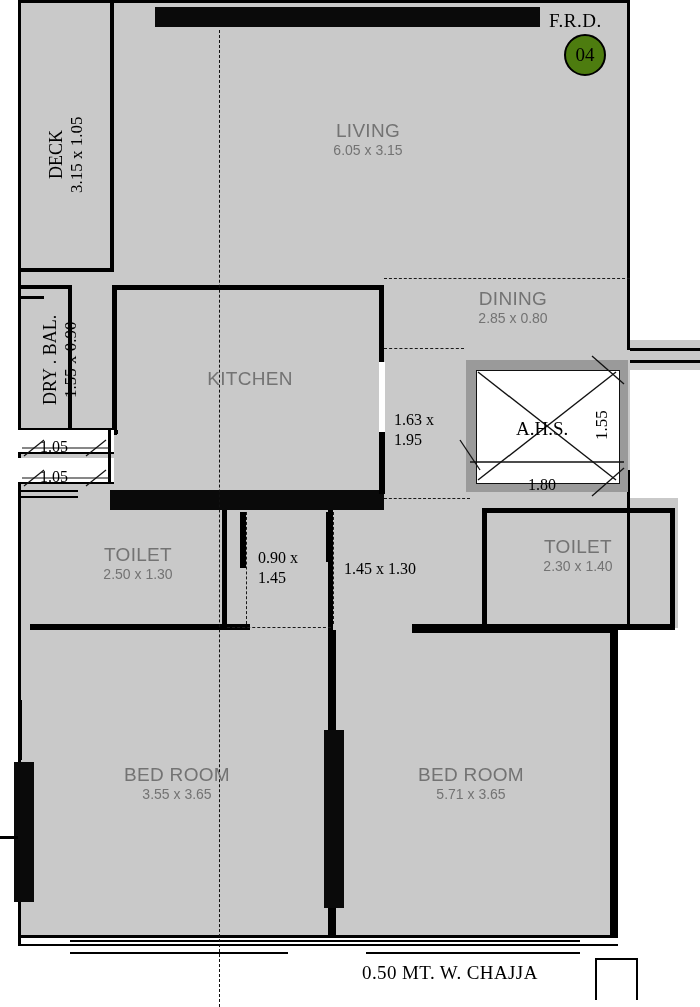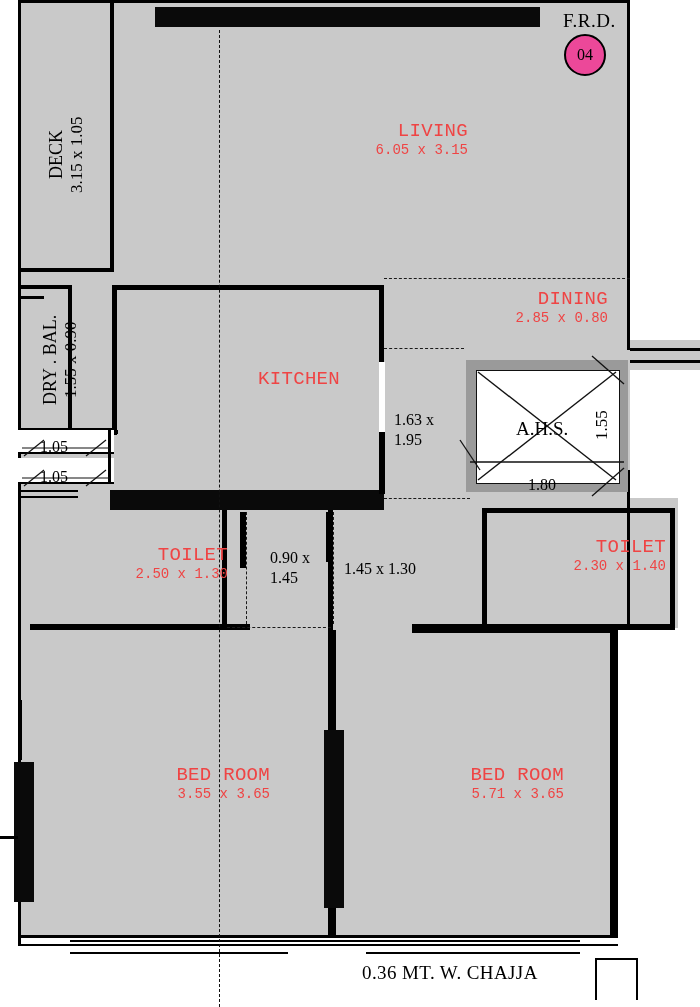--- a/index.html
+++ b/index.html
@@ -45,25 +45,25 @@
   .dash-v {
     position: absolute;
     border-left: 1.4px dashed #1a1a1a;
   }
   .dashdot-v {
     position: absolute;
     border-left: 1.6px dashed #111;
   }
   .lbl {
     position: absolute;
-    text-align: right;
-    color: #ef4444;
+    text-align: center;
+    color: #737373;
     line-height: 1.18;
     white-space: nowrap;
-    font-family: Liberation Mono, monospace;
+    font-family: Liberation Sans, sans-serif;
   }
   .lbl .nm {
     display: block;
     font-size: 19px;
     letter-spacing: .3px;
   }
   .lbl .dm {
     display: block;
     font-size: 14px;
   }
@@ -79,23 +79,23 @@
   .vert .nm { font-size: 18px; display: block; }
   .vert .dm { font-size: 17px; display: block; }
   .tag-circle {
     position: absolute;
     width: 38px; height: 38px;
     border: 2.2px solid #000;
     border-radius: 50%;
     display: flex;
     align-items: center;
     justify-content: center;
-    font-size: 16px;
-    color: #000;
-    background: #ec4899;
+    font-size: 19px;
+    color: #000;
+    background: #4d7c0f;
     font-family: "Liberation Serif", serif;
   }
   .frd {
     position: absolute;
     font-size: 19px;
     color: #000;
     letter-spacing: .5px;
   }
   .chajja {
     position: absolute;
@@ -228,21 +228,21 @@
     <line x1="460" y1="440" x2="480" y2="470" stroke="#111" stroke-width="1.3"></line>
 
     <line x1="24" y1="456" x2="44" y2="440" stroke="#111" stroke-width="1.3"></line>
     <line x1="24" y1="486" x2="44" y2="470" stroke="#111" stroke-width="1.3"></line>
     <line x1="86" y1="456" x2="106" y2="440" stroke="#111" stroke-width="1.3"></line>
     <line x1="86" y1="486" x2="106" y2="470" stroke="#111" stroke-width="1.3"></line>
     <line x1="22" y1="448" x2="110" y2="448" stroke="#111" stroke-width="1.1"></line>
     <line x1="22" y1="478" x2="110" y2="478" stroke="#111" stroke-width="1.1"></line>
   </svg>
 
-  <div class="frd" style="left:563px; top:10px;">F.R.D.</div>
+  <div class="frd" style="left:549px; top:10px;">F.R.D.</div>
   <div class="tag-circle" style="left:564px; top:34px;">04</div>
 
   <div class="lbl" style="left:268px; top:120px; width:200px;">
     <span class="nm">LIVING</span>
     <span class="dm">6.05 x 3.15</span>
   </div>
 
   <div class="vert" style="left:46px; top:90px; height:130px;">
     <span class="nm">DECK</span>
     <span class="dm">3.15 x 1.05</span>
@@ -289,20 +289,20 @@
   </div>
 
   <div class="dimtxt" style="left:40px; top:438px;">1.05</div>
   <div class="dimtxt" style="left:40px; top:468px;">1.05</div>
 
   <div class="dimtxt" style="left:394px; top:410px; line-height:1.25;">
     <span style="display:inline-block; width:68px; white-space:normal;">1.63 x 1.95</span>
   </div>
 
   <div class="dimtxt" style="left:258px; top:548px; line-height:1.25;">
-    <span style="display:inline-block; width:68px; white-space:normal;margin-left:12px;">0.90 x 1.45</span>
+    <span style="display:inline-block; width:68px; white-space:normal;">0.90 x 1.45</span>
   </div>
 
   <div class="dimtxt" style="left:344px; top:560px;">1.45 x 1.30</div>
 
-  <div class="chajja" style="left:362px; top:962px;">0.36 MT. W. CHAJJA</div>
+  <div class="chajja" style="left:362px; top:962px;">0.50 MT. W. CHAJJA</div>
 
 </div>
 
 </body></html>

